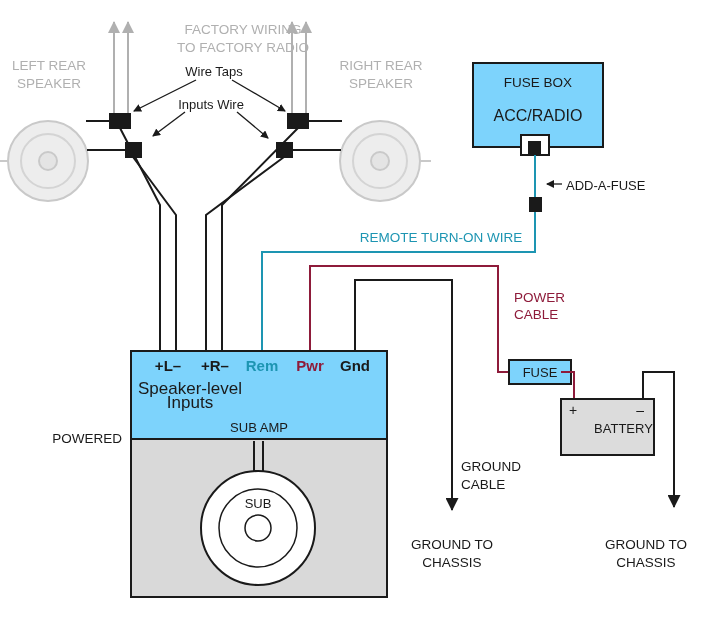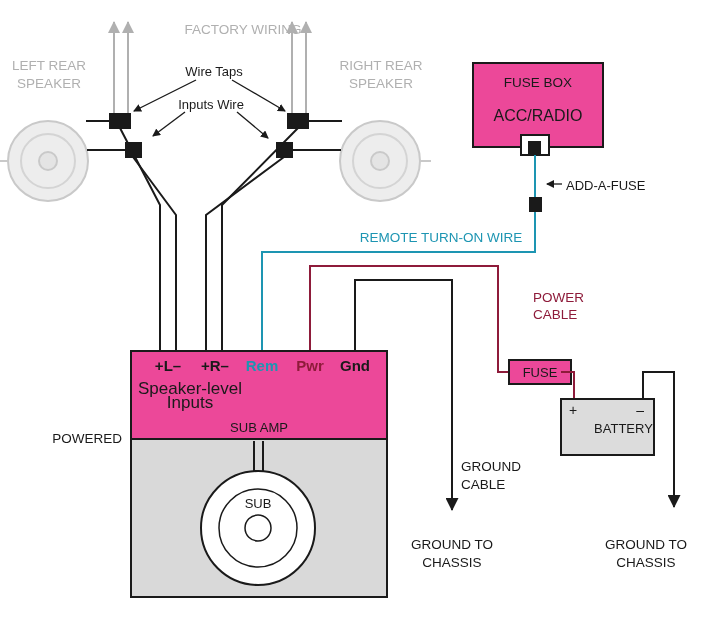--- a/index.html
+++ b/index.html
@@ -4,21 +4,21 @@
 <style>
   html,body{margin:0;padding:0;background:#ffffff;}
   .stage{position:relative;width:704px;height:618px;background:#fff;overflow:hidden;
          font-family:"Liberation Sans","DejaVu Sans",sans-serif;color:#1a1a1a;}
   .lbl{position:absolute;font-size:13.5px;line-height:18px;white-space:nowrap;}
   .ctr{transform:translateX(-50%);text-align:center;}
   .gray{color:var(--gray_text,#b0b0b0);}
   .teal{color:var(--teal,#1d95b2);}
   .maroon{color:var(--maroon,#8e1b3a);}
   .small{font-size:13px;}
-  .box{position:absolute;border:2px solid #1a1a1a;background:#ec4899;box-sizing:border-box;}
+  .box{position:absolute;border:2px solid #1a1a1a;background:#7dd3fc;box-sizing:border-box;}
   svg.layer{position:absolute;left:0;top:0;z-index:3;}
   .box{z-index:1;}
   .lbl{z-index:4;}
   
   #amp{left:130px;top:350px;width:258px;height:248px;}
   #amp .panel{position:absolute;left:0;right:0;top:86px;bottom:0;background:var(--panel_gray,#d9d9d9);
               border-top:2px solid #1a1a1a;}
   .term{position:absolute;top:7px;font-size:15px;font-weight:bold;transform:translateX(-50%);white-space:nowrap;z-index:4;}
   
   #fusebox{left:472px;top:62px;width:132px;height:86px;}
@@ -139,41 +139,42 @@
 
     <g>
       <circle cx="258" cy="528" r="57" fill="#ffffff" stroke="#1a1a1a" stroke-width="2"></circle>
       <circle cx="258" cy="528" r="39" fill="none" stroke="#1a1a1a" stroke-width="1.5"></circle>
       <circle cx="258" cy="528" r="13" fill="none" stroke="#1a1a1a" stroke-width="1.5"></circle>
     </g>
   </svg>
 
   <div class="lbl ctr gray" style="left:211px;top:21px;margin-left:32px;">
     <div>FACTORY WIRING</div>
+    <div>TO FACTORY RADIO</div>
   </div>
 
   <div class="lbl ctr gray" style="left:49px;top:57px;">
     <div>LEFT REAR</div>
     <div>SPEAKER</div>
   </div>
 
   <div class="lbl ctr gray" style="left:381px;top:57px;">
     <div>RIGHT REAR</div>
     <div>SPEAKER</div>
   </div>
 
   <div class="lbl ctr small" style="left:214px;top:63px;">Wire Taps</div>
 
   <div class="lbl ctr small" style="left:211px;top:96px;">Inputs Wire</div>
 
   <div class="lbl small" style="left:566px;top:177px;">ADD-A-FUSE</div>
 
   <div class="lbl ctr teal" style="left:441px;top:229px;text-align:center;">REMOTE TURN-ON WIRE</div>
 
-  <div class="lbl maroon" style="left:533px;top:289px;line-height:17px;">
+  <div class="lbl maroon" style="left:514px;top:289px;line-height:17px;">
     <div>POWER</div>
     <div>CABLE</div>
   </div>
 
   <div class="lbl" style="left:461px;top:458px;line-height:17.5px;">
     <div>GROUND</div>
     <div>CABLE</div>
   </div>
 
   <div class="lbl ctr" style="left:452px;top:536px;">

